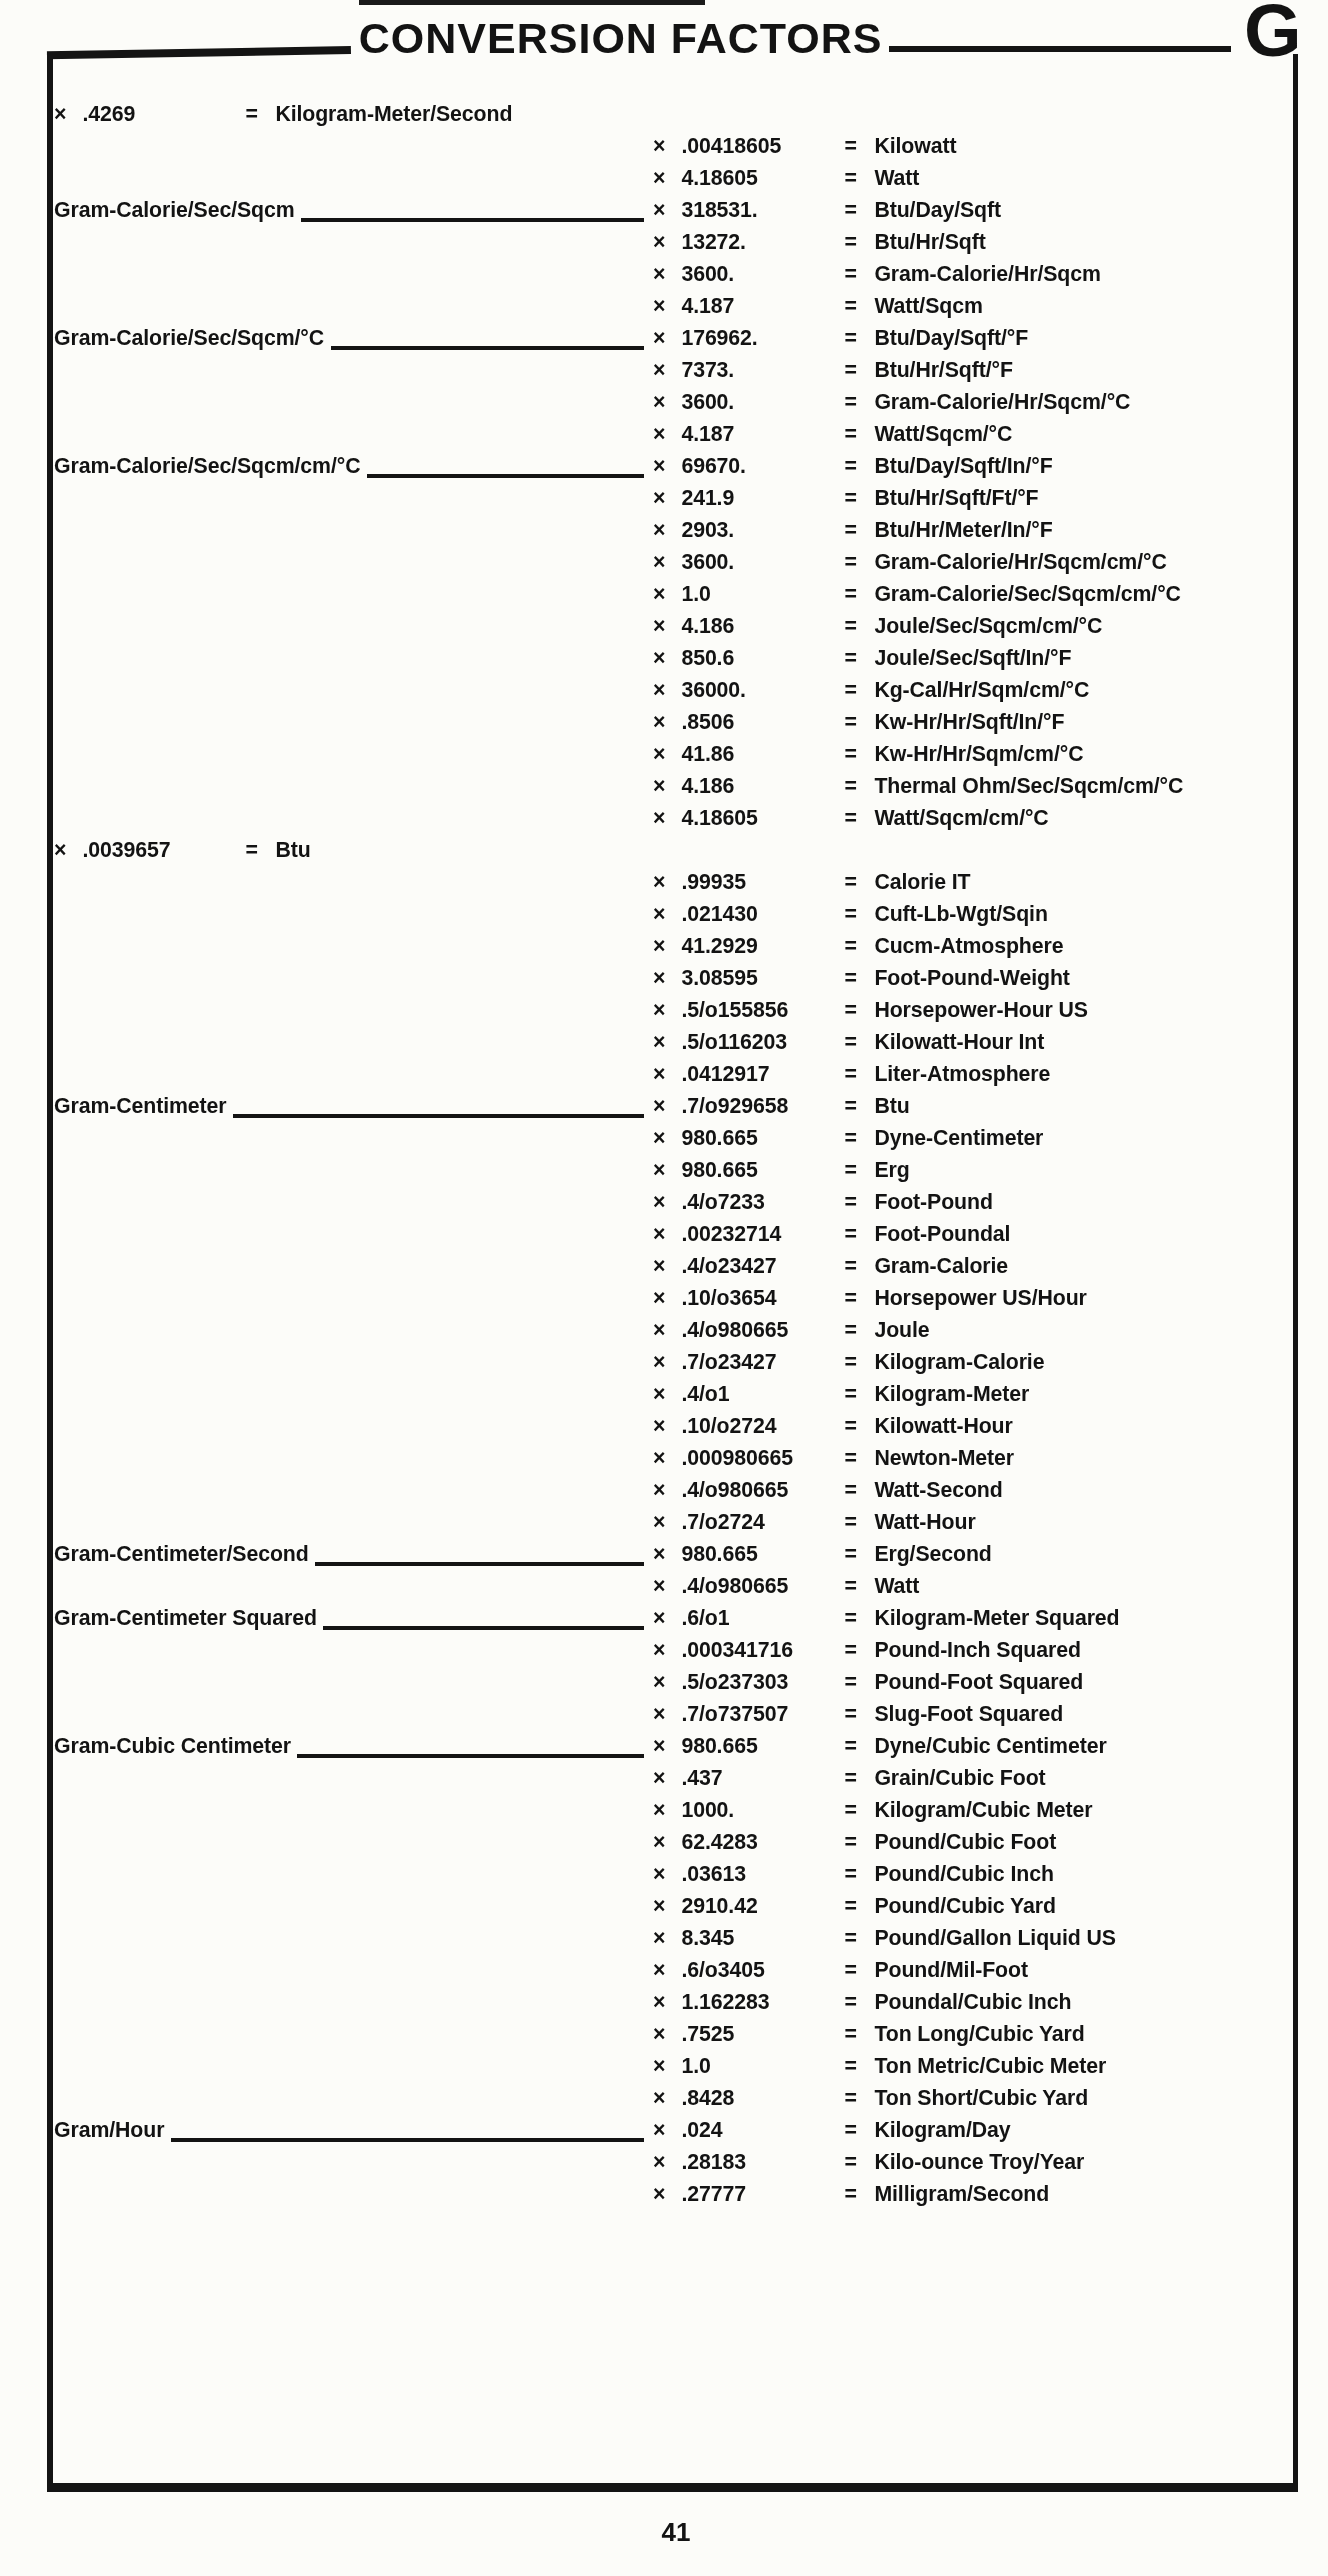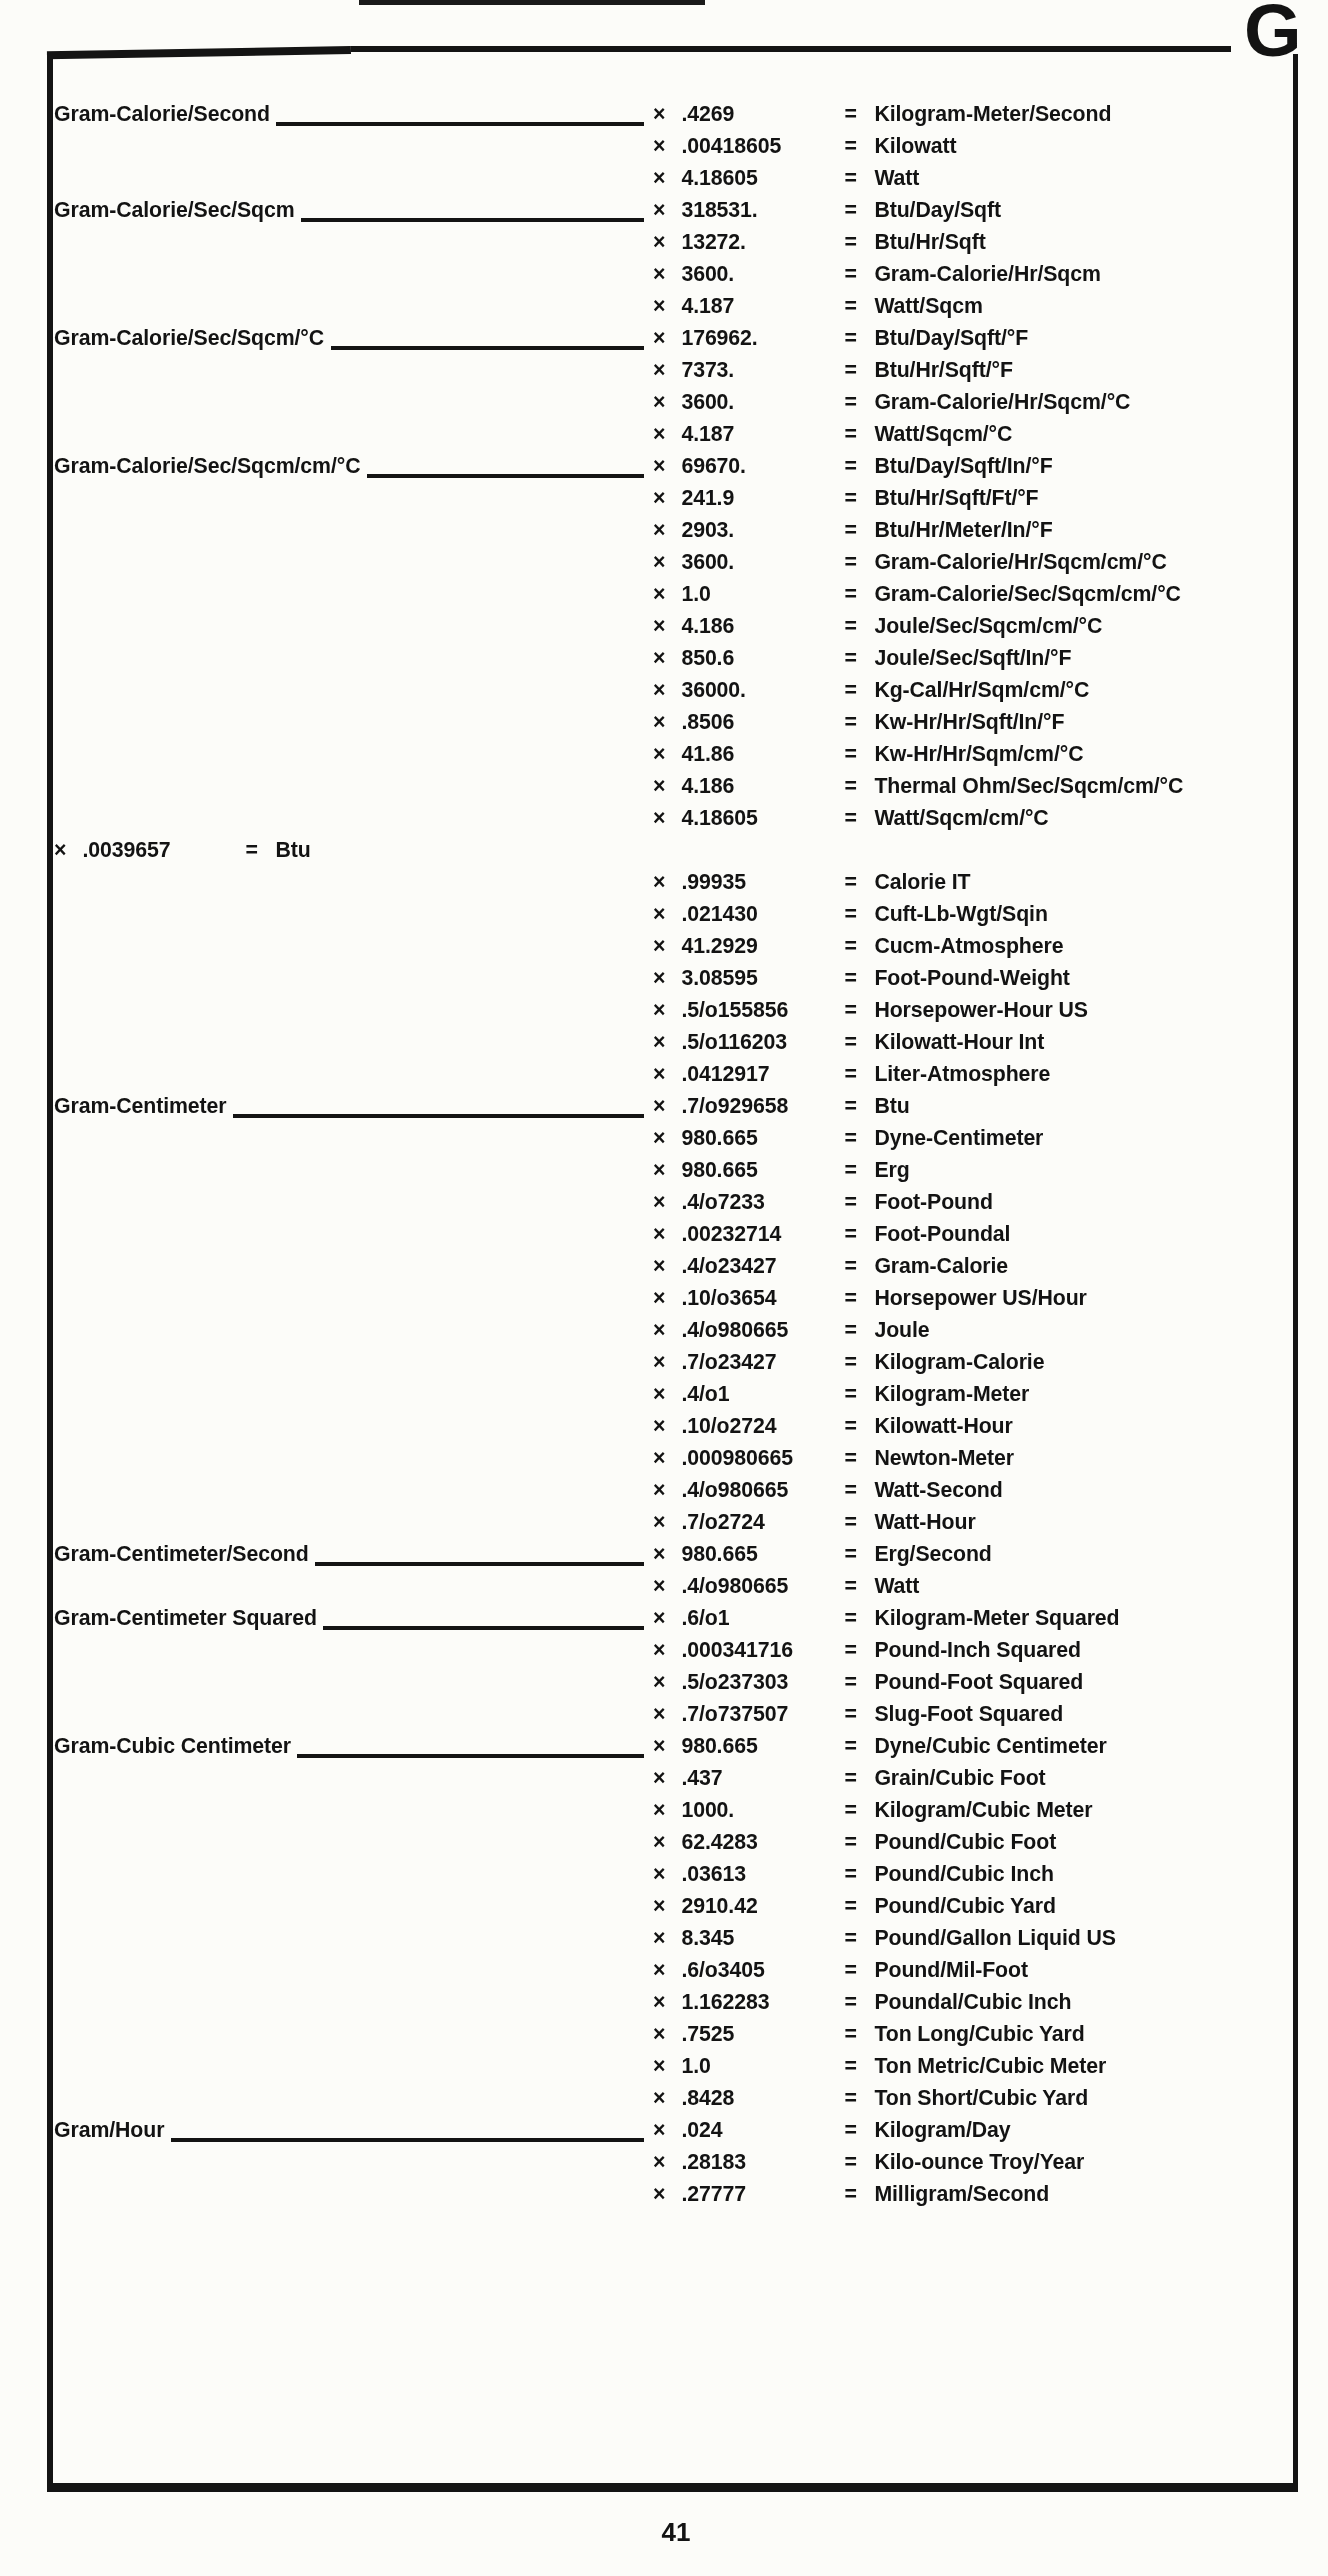--- a/index.html
+++ b/index.html
@@ -59,33 +59,30 @@
   }
 </style>
 </head>
 <body>
 
 <div class="page">
   <div class="scan-artifact-top"></div>
 
   <div class="header">
     <div class="rule rule-left"></div>
+    <h1 class="page-title">CONVERSION FACTORS</h1>
     <div class="rule rule-right"></div>
   </div>
 
   <div class="section-letter">G</div>
 
   <div class="box"></div>
 
   <div class="table" id="conversion-table">
       <div class="row">
-        <div class="label-cell">
-          <span class="label-text">Gram-Calorie/Second</span>
-          <span class="leader"></span>
-        </div>
         <div class="times-cell">×</div>
         <div class="factor-cell">.4269</div>
         <div class="equals-cell">=</div>
         <div class="result-cell">Kilogram-Meter/Second</div>
       </div>
       <div class="row">
         <div class="label-cell"></div>
         <div class="times-cell">×</div>
         <div class="factor-cell">.00418605</div>
         <div class="equals-cell">=</div>

